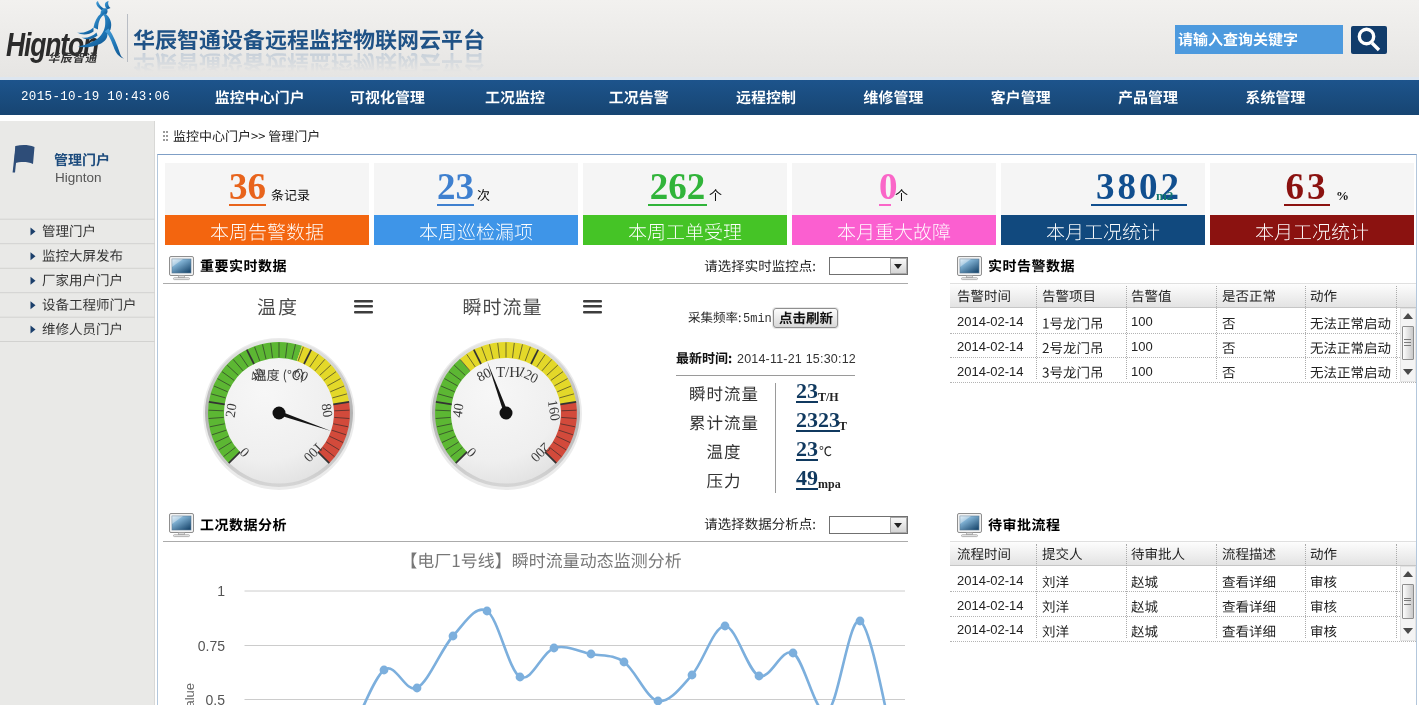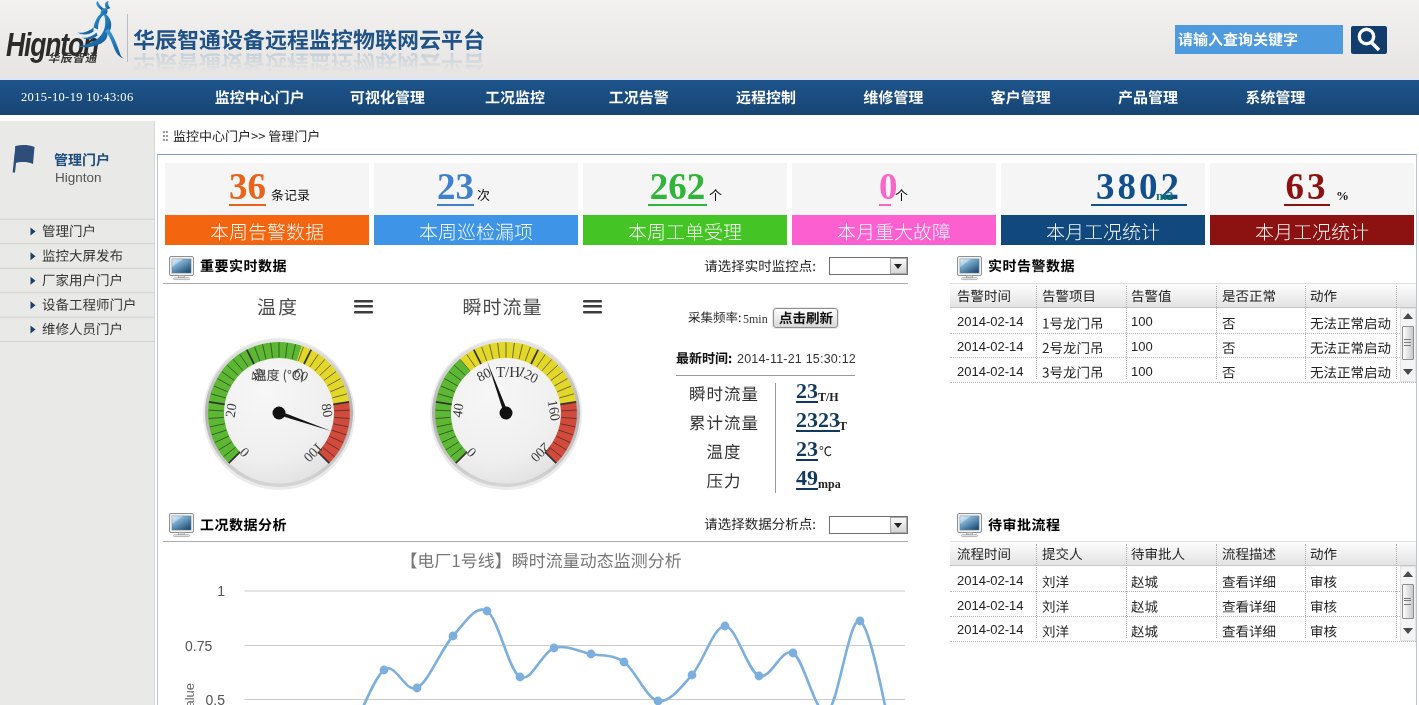--- a/index.html
+++ b/index.html
@@ -1,17 +1,17 @@
 <!DOCTYPE html>
 <html><head><meta charset="utf-8"><title>dash</title><style>
 *{margin:0;padding:0;box-sizing:border-box}
 html,body{width:1419px;height:705px;overflow:hidden;background:#fff;font-family:"Liberation Sans",sans-serif}
 .a{position:absolute}
 .num{font-family:"Liberation Serif",serif;font-weight:bold}
-.mono{font-family:Liberation Serif, serif}
+.mono{font-family:Liberation Mono, monospace}
 </style></head><body>
 <div class="a" style="left:0;top:0;width:1419px;height:77px;background:linear-gradient(#f2f1ef,#e6e5e3)"></div>
 <div class="a" style="left:0;top:77px;width:1419px;height:3px;background:#dde6f0"></div>
 <div class="a" style="left:0;top:80px;width:1419px;height:35px;background:linear-gradient(#1d548c,#174572)"></div>
 <div class="a" style="left:0;top:121px;width:155px;height:584px;background:#e9e9e7;border-right:1px solid #d8d8d6"></div>
 <div class="a" style="left:157px;top:154px;width:1260px;height:551px;border-top:1px solid #7f9fc6;border-left:1px solid #b3c7dc;border-right:1px solid #b3c7dc;background:#fff"></div>
 <div class="a" style="left:6px;top:25px;font-family:'Liberation Sans',sans-serif;font-weight:bold;font-style:italic;font-size:34px;color:#2b2b2b;letter-spacing:-1.5px;transform:scaleX(0.78);transform-origin:left top">Hignton</div>
 <svg class="a" style="left:72px;top:1px" width="56" height="58" viewBox="0 0 56 58">
 <defs>
       <linearGradient id="deer" x1="0" y1="0" x2="1" y2="1">
@@ -133,21 +133,21 @@
     <circle cx="500.0" cy="156.0" r="4.4" fill="#7cafdd"></circle>
     <circle cx="534.0" cy="130.0" r="4.4" fill="#7cafdd"></circle>
     <circle cx="567.0" cy="81.0" r="4.4" fill="#7cafdd"></circle>
     <circle cx="601.0" cy="131.0" r="4.4" fill="#7cafdd"></circle>
     <circle cx="635.0" cy="108.0" r="4.4" fill="#7cafdd"></circle>
     <circle cx="669.0" cy="167.0" r="4.4" fill="#7cafdd"></circle>
     <circle cx="702.0" cy="76.0" r="4.4" fill="#7cafdd"></circle>
     <text transform="translate(36 169) rotate(-90)" font-size="13" fill="#666" font-family="Liberation Sans,sans-serif">value</text>
   </svg>
 <div class="a" style="left:185px;top:583px;width:40px;text-align:right;font-size:14px;color:#555">1</div>
-<div class="a" style="left:185px;top:638px;width:40px;font-size:14px;color:#555">0.75</div>
+<div class="a" style="left:185px;top:638px;width:40px;text-align:right;font-size:14px;color:#555">0.75</div>
 <div class="a" style="left:185px;top:692px;width:40px;text-align:right;font-size:14px;color:#555">0.5</div>
 <svg class="a" style="left:194px;top:328px" width="170" height="170" viewBox="-85 -85 170 170">
     <defs>
 <radialGradient id="gAface" cx="40%" cy="35%" r="75%">
         <stop offset="0%" stop-color="#f7f7f7"></stop>
         <stop offset="65%" stop-color="#efefef"></stop>
         <stop offset="100%" stop-color="#dedede"></stop>
       </radialGradient>
 <linearGradient id="gArim" x1="0" y1="0" x2="0" y2="1">
         <stop offset="0%" stop-color="#e8e8e8"></stop>

